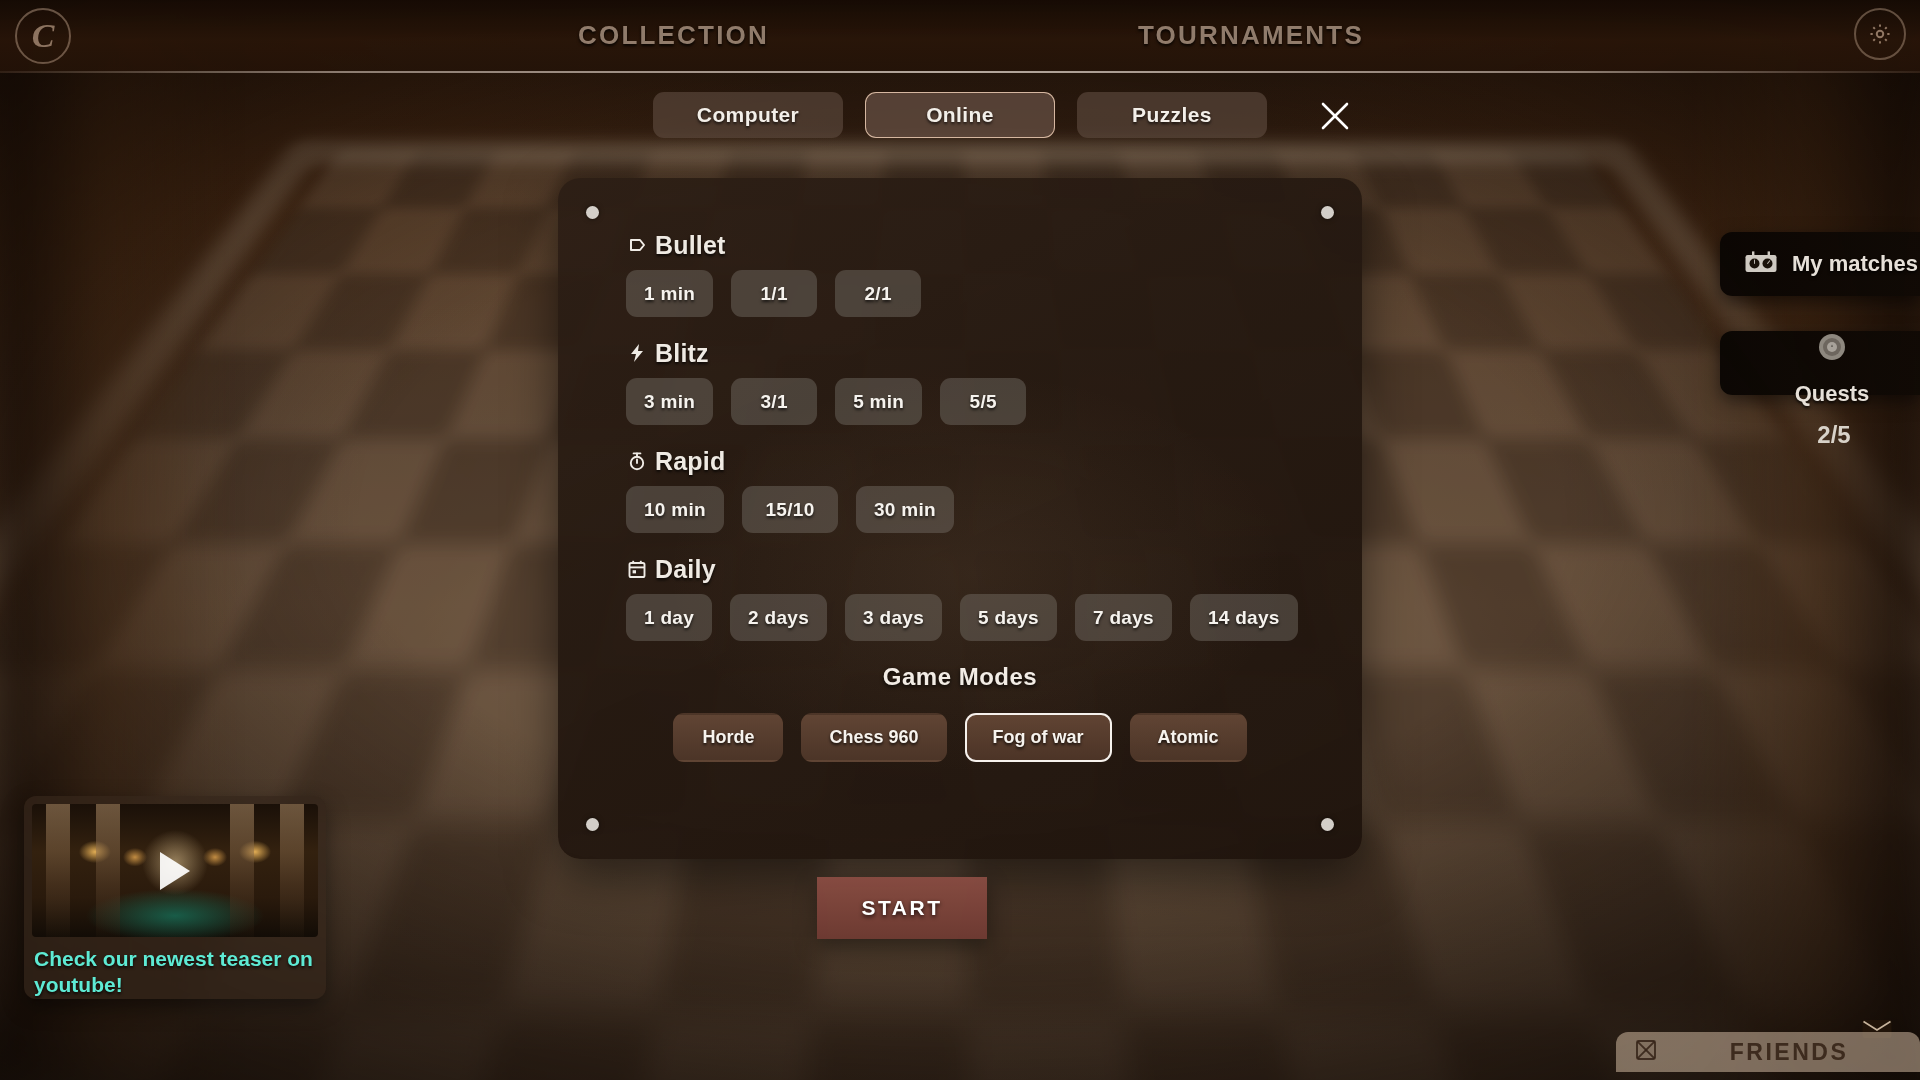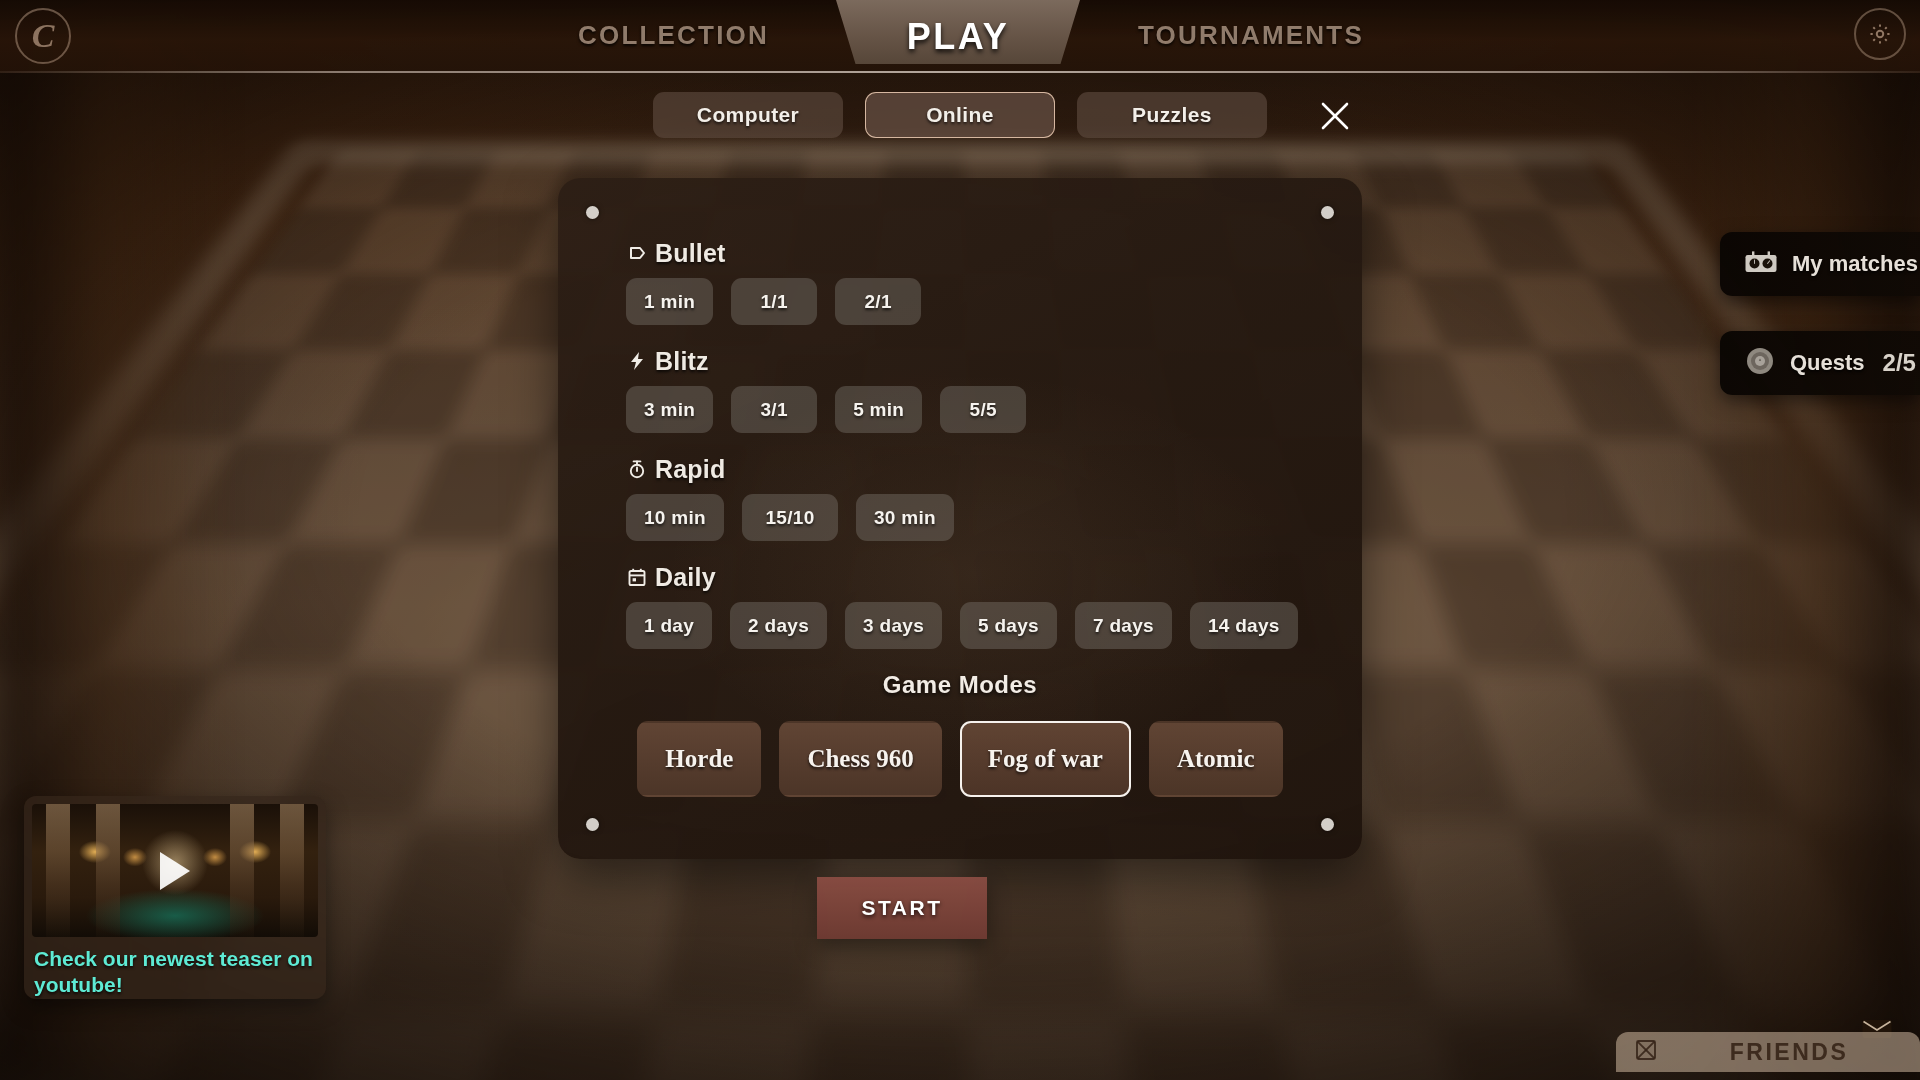--- a/index.html
+++ b/index.html
@@ -229,21 +229,20 @@
     width: 804px; height: 681px;
     padding: 53px 0 0 68px;
   }
 
   .section { margin-bottom: 7px; }
   .section-head {
     display: flex;
     gap: 7px;
     margin-bottom: 11px;
     height: 28px;
-    margin-top: 8px;
   }
   .section-title {
     font-size: 25px;
     font-weight: bold;
     color: #efeae3;
     text-shadow: 0 2px 3px rgba(0,0,0,0.75);
     letter-spacing: 0.2px;
   }
   .sec-icon { display: flex; align-items: center; }
 
@@ -273,33 +272,32 @@
     margin: 14px 68px 22px 0;
     letter-spacing: 0.5px;
   }
   .modes-row {
     display: flex;
     justify-content: center;
     gap: 18px;
     margin-right: 68px;
   }
   .mode-btn {
-    height: 76px;
+    height: 49px;
     padding: 0 26px;
     min-width: 110px;
     border-radius: 11px;
     background: linear-gradient(180deg, rgba(99,70,53,0.96) 0%, rgba(78,54,40,0.96) 100%);
     border: 2px solid rgba(0,0,0,0);
     display: flex; align-items: center; justify-content: center;
-    font-size: 25px;
+    font-size: 18px;
     font-weight: bold;
     color: #f7f3ee;
     text-shadow: 0 2px 3px rgba(0,0,0,0.75);
     cursor: pointer;
-    font-family: Liberation Serif, serif;
   }
   .mode-btn.active { border: 2px solid rgba(255,252,248,0.95); }
 
   
   .start-btn {
     position: absolute;
     left: 817px; top: 877px;
     width: 170px; height: 62px;
     border-radius: 0;
     background: linear-gradient(180deg, rgba(136,76,66,0.97) 0%, rgba(110,58,50,0.97) 100%);
@@ -333,21 +331,21 @@
     text-shadow: 0 2px 3px rgba(0,0,0,0.8);
     white-space: nowrap;
   }
   .side-card .count {
     font-size: 24px;
     font-weight: bold;
     color: #d8d2c9;
     margin-left: 4px;
   }
   .card-matches { top: 232px; width: 200px; }
-  .card-quests  { top: 331px; width: 200px; }
+  .card-quests  { top: 331px; width: 200px; flex-direction: column; }
 
   
   .teaser {
     position: absolute;
     left: 24px; top: 796px;
     width: 302px; height: 203px;
     border-radius: 12px;
     background: rgba(52,38,26,0.72);
     padding: 8px 8px 0 8px;
     cursor: pointer;
@@ -432,23 +430,20 @@
 
   <div class="topbar">
     <div class="topbar-rule"></div>
 
     <div class="logo-btn">
       <span class="glyph">C</span>
     </div>
 
     <div class="nav-link nav-collection">COLLECTION</div>
 
-    <div class="play-banner">
-      <span class="label">PLAY</span>
-    </div>
 
     <div class="nav-link nav-tournaments">TOURNAMENTS</div>
 
     <div class="gear-btn">
       <svg width="26" height="26" viewBox="0 0 24 24" fill="none" stroke="rgba(176,148,126,0.78)" stroke-width="1.8">
         <circle cx="12" cy="12" r="3"></circle>
         <path d="M12 3.2v2.1M12 18.7v2.1M3.2 12h2.1M18.7 12h2.1M5.8 5.8l1.5 1.5M16.7 16.7l1.5 1.5M18.2 5.8l-1.5 1.5M7.3 16.7l-1.5 1.5"></path>
       </svg>
     </div>
   </div>

